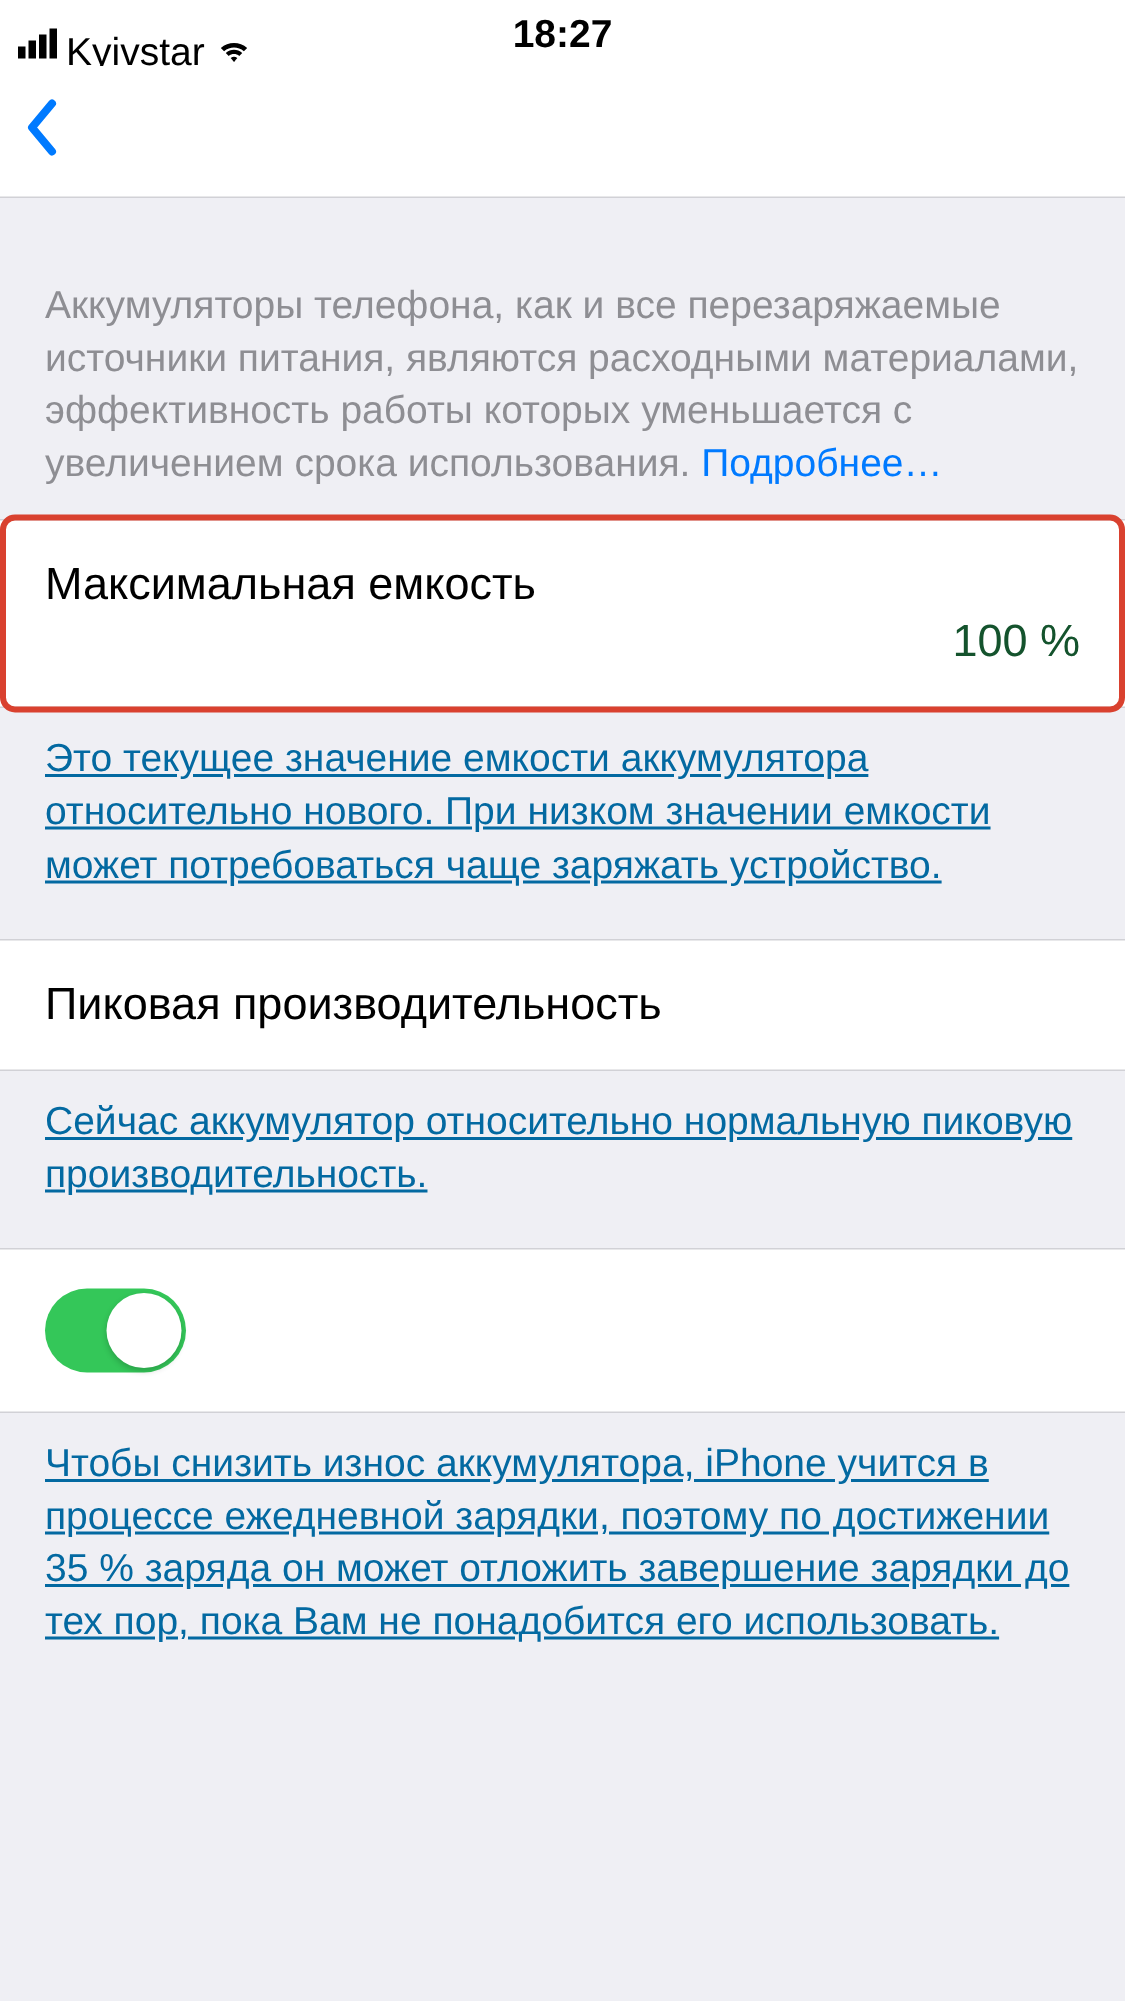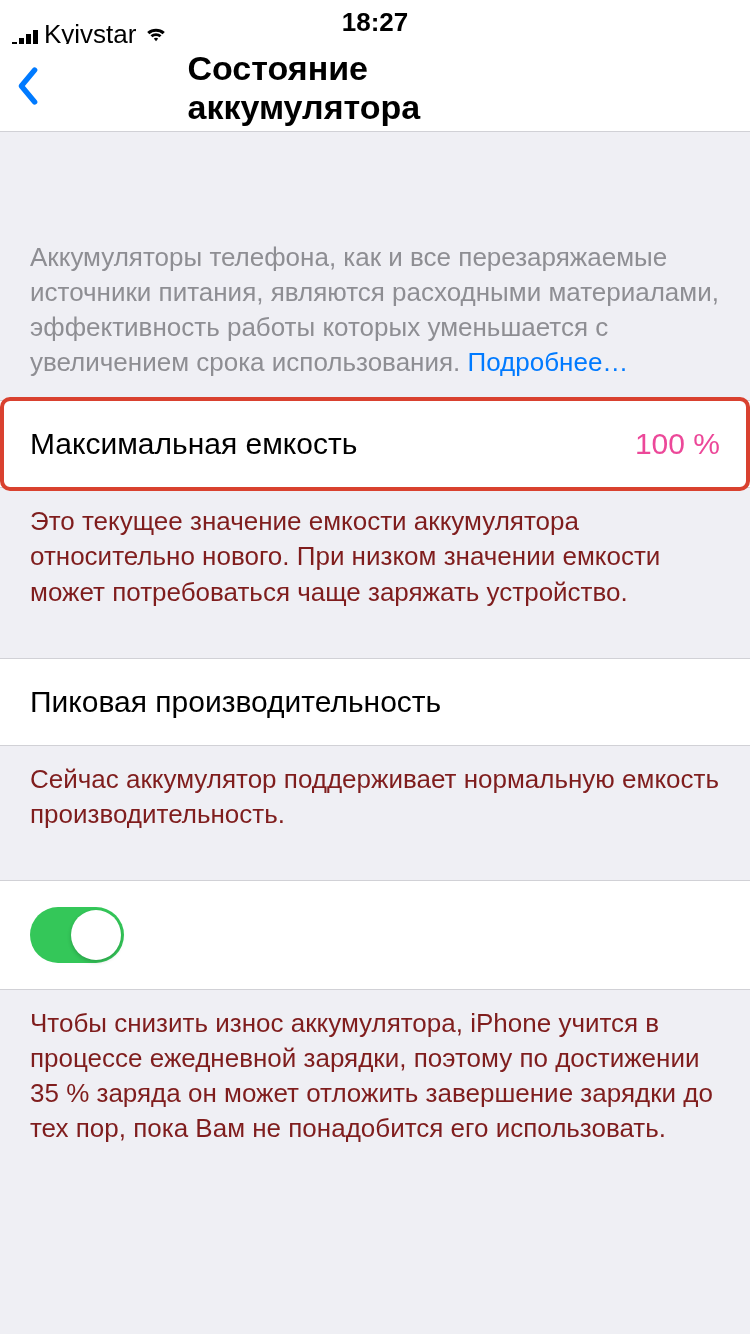--- a/index.html
+++ b/index.html
@@ -19,21 +19,21 @@
       display: flex;
       align-items: center;
       justify-content: space-between;
       padding: 0 12px;
       font-size: 26px;
       font-weight: 600;
       background: #fff;
     }
     .status-left {
       display: flex;
-      align-items: flex-end;
+      align-items: flex-start;
       gap: 6px;
       margin-top: 25px;
     }
     .status-right {
       display: flex;
       align-items: center;
       gap: 8px;
     }
     .signal-bars {
       display: flex;
@@ -119,21 +119,21 @@
       font-weight: 700;
       color: #000;
     }
     .section-desc {
       padding: 28px 30px 20px 30px;
       font-size: 26px;
       color: #8e8e93;
       line-height: 1.35;
     }
     .section-desc-top {
-      padding-top: 108px;
+      padding-top: 54px;
     }
     .link {
       color: #007aff;
     }
     .cell {
       background: #fff;
       border-top: 1px solid #d1d1d6;
       border-bottom: 1px solid #d1d1d6;
       padding: 26px 30px;
       display: flex;
@@ -149,28 +149,30 @@
       position: absolute;
       top: -4px;
       left: 0px;
       right: 0px;
       bottom: -4px;
       border: 4px solid #d9412f;
       border-radius: 10px;
       pointer-events: none;
     }
     .cell-value {
-      color: #ec4899;
+      color: #14532d;
       font-size: 30px;
+      margin-top: 38px;
     }
     .footer-desc {
-      padding: 16px 30px 48px 30px;
-      font-size: 26px;
-      color: #7f1d1d;
+      padding: 16px 30px 32px 30px;
+      font-size: 26px;
+      color: #0369a1;
       line-height: 1.35;
+      text-decoration: underline;
     }
     .toggle {
       width: 94px;
       height: 56px;
       background: #34c759;
       border-radius: 28px;
       position: relative;
       cursor: pointer;
     }
     .toggle-knob {
@@ -206,40 +208,39 @@
   </div>
   <span class="time">18:27</span>
 </div>
 
 <div class="nav-bar">
   <div class="back-chevron">
     <svg viewBox="0 0 18 30" fill="none" stroke="#007aff" stroke-width="4" stroke-linecap="round" stroke-linejoin="round">
       <path d="M14 3 L4 15 L14 27"></path>
     </svg>
   </div>
-  <div class="nav-title">Состояние аккумулятора</div>
 </div>
 
 <div class="section-desc section-desc-top">
   <span>Аккумуляторы телефона, как и все перезаряжаемые источники питания, являются расходными материалами, эффективность работы которых уменьшается с увеличением срока использования. </span><span class="link">Подробнее…</span>
 </div>
 
 <div class="cell cell-highlighted">
   <span>Максимальная емкость</span>
   <span class="cell-value">100 %</span>
   <div class="highlight-frame"></div>
 </div>
 
 <div class="footer-desc">Это текущее значение емкости аккумулятора относительно нового. При низком значении емкости может потребоваться чаще заряжать устройство.</div>
 
 <div class="cell">
   <span>Пиковая производительность</span>
 </div>
 
-<div class="footer-desc">Сейчас аккумулятор поддерживает нормальную емкость производительность.</div>
+<div class="footer-desc">Сейчас аккумулятор относительно нормальную пиковую производительность.</div>
 
 <div class="cell">
   <div class="toggle">
     <div class="toggle-knob"></div>
   </div>
 </div>
 
 <div class="footer-desc">Чтобы снизить износ аккумулятора, iPhone учится в процессе ежедневной зарядки, поэтому по достижении 35 % заряда он может отложить завершение зарядки до тех пор, пока Вам не понадобится его использовать.</div>
 
 </body></html>

